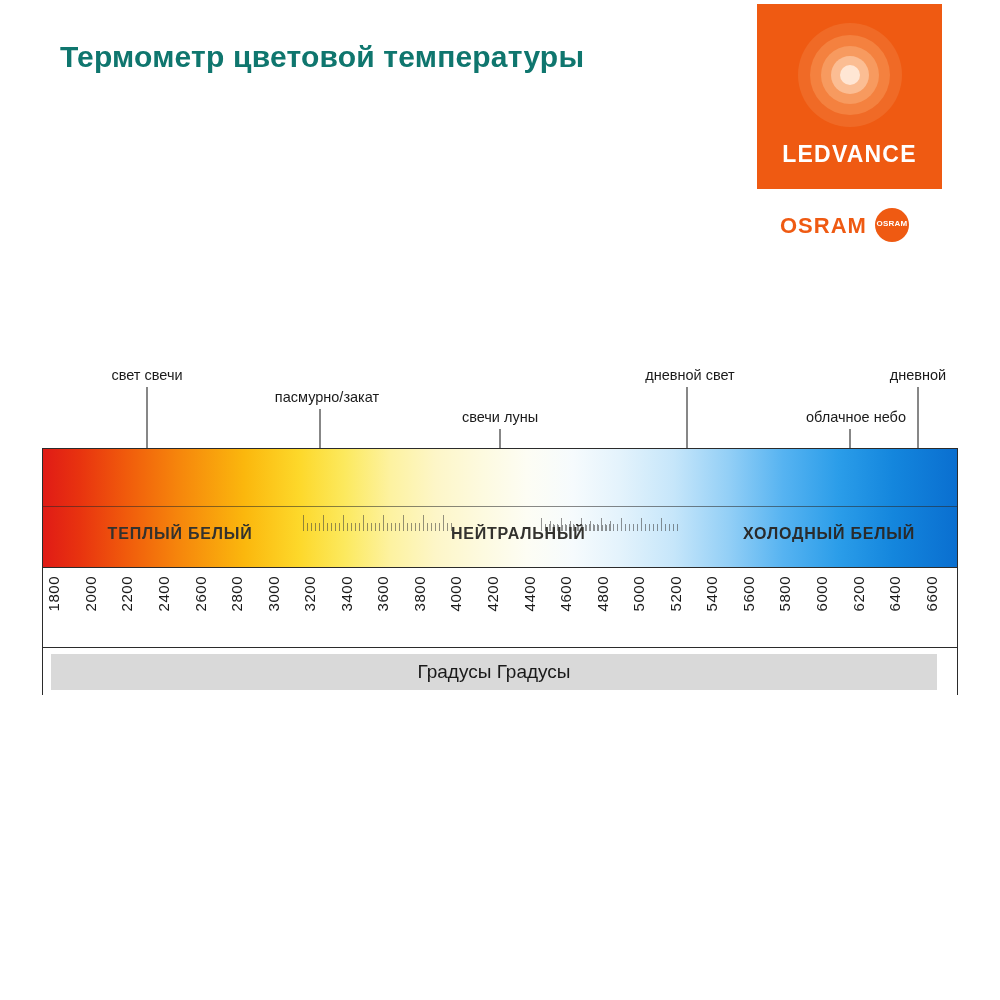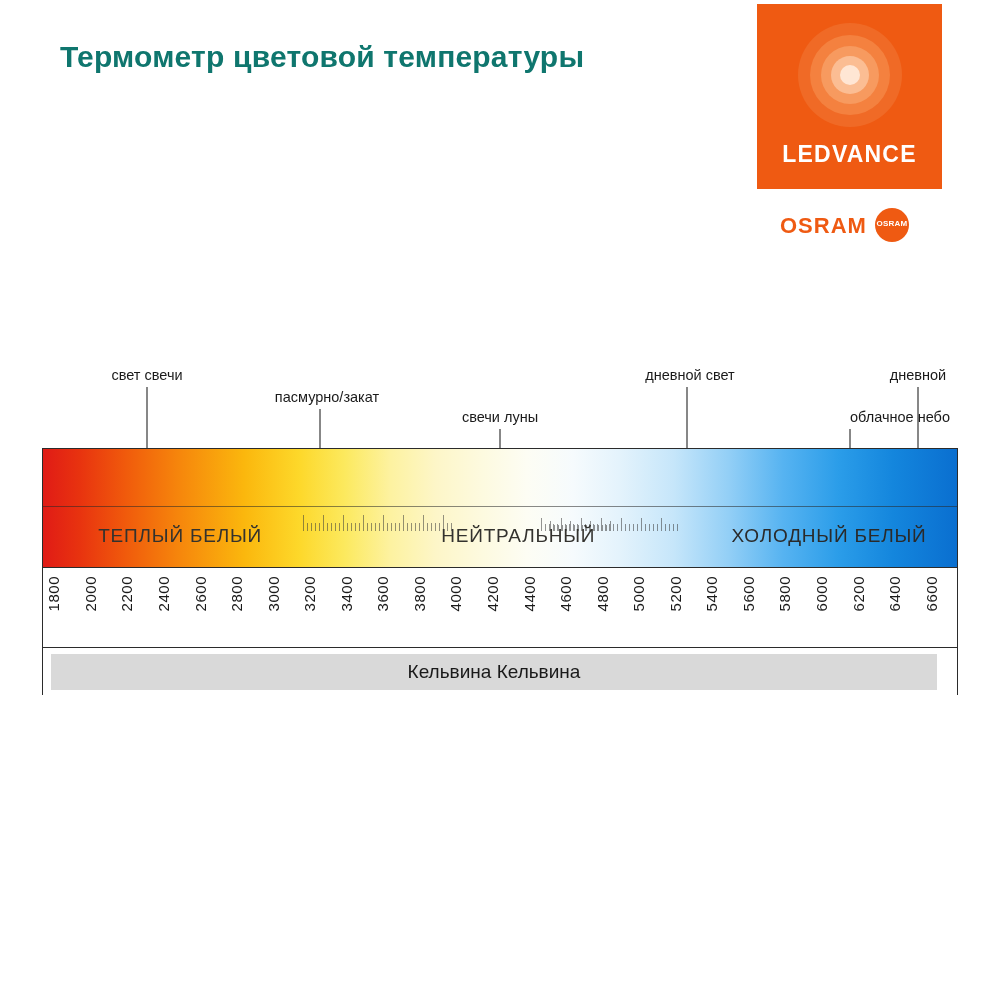--- a/index.html
+++ b/index.html
@@ -176,22 +176,22 @@
     position: absolute;
     left: 0;
     top: 57px;
     width: 100%;
     height: 1px;
     background: rgba(40,40,40,0.55);
   }
   .zone-label {
     position: absolute;
     top: 76px;
-    font-size: 19px;
-    font-weight: normal;
+    font-size: 16px;
+    font-weight: bold;
     color: #33322e;
     letter-spacing: 0.8px;
     transform: translateX(-50%);
     white-space: nowrap;
   }
   .zone-label.cold { color: #2a2a2a; }
 
   
   #ruler-ticks {
     position: absolute;
@@ -289,21 +289,21 @@
       <div class="callout-dot" style="left: 105px; top: 135px;"></div>
       <div class="callout-label" style="left: 285px; top: 39px;">пасмурно/закат</div>
       <div class="callout-line" style="left: 278px; top: 59px; height: 76px;"></div>
       <div class="callout-dot" style="left: 278px; top: 135px;"></div>
       <div class="callout-label" style="left: 458px; top: 59px;">свечи луны</div>
       <div class="callout-line" style="left: 458px; top: 79px; height: 56px;"></div>
       <div class="callout-dot" style="left: 458px; top: 135px;"></div>
       <div class="callout-label" style="left: 648px; top: 17px;">дневной свет</div>
       <div class="callout-line" style="left: 645px; top: 37px; height: 98px;"></div>
       <div class="callout-dot" style="left: 645px; top: 135px;"></div>
-      <div class="callout-label" style="left: 814px; top: 59px; margin-left: 44px;">облачное небо</div>
+      <div class="callout-label" style="left: 814px; top: 59px;">облачное небо</div>
       <div class="callout-line" style="left: 808px; top: 79px; height: 56px;"></div>
       <div class="callout-dot" style="left: 808px; top: 135px;"></div>
       <div class="callout-label" style="left: 876px; top: 17px;">дневной</div>
       <div class="callout-line" style="left: 876px; top: 37px; height: 98px;"></div>
       <div class="callout-dot" style="left: 876px; top: 135px;"></div>
     </div>
 
   <div id="scale-box">
 
     <div id="gradient-band">
@@ -429,18 +429,18 @@
         <div class="kelvin-item" style="left: 704.92px;">5600</div>
         <div class="kelvin-item" style="left: 741.48px;">5800</div>
         <div class="kelvin-item" style="left: 778.04px;">6000</div>
         <div class="kelvin-item" style="left: 814.6px;">6200</div>
         <div class="kelvin-item" style="left: 851.16px;">6400</div>
         <div class="kelvin-item" style="left: 887.72px;">6600</div>
       </div>
 
     <div id="kelvin-footer">
       <div id="kelvin-footer-inner">
-        <div id="kelvin-footer-text">Кельвина Кельвина</div>
+        <div id="kelvin-footer-text">Градусы Градусы</div>
       </div>
     </div>
 
   </div>
 </div>
 
 </body></html>

